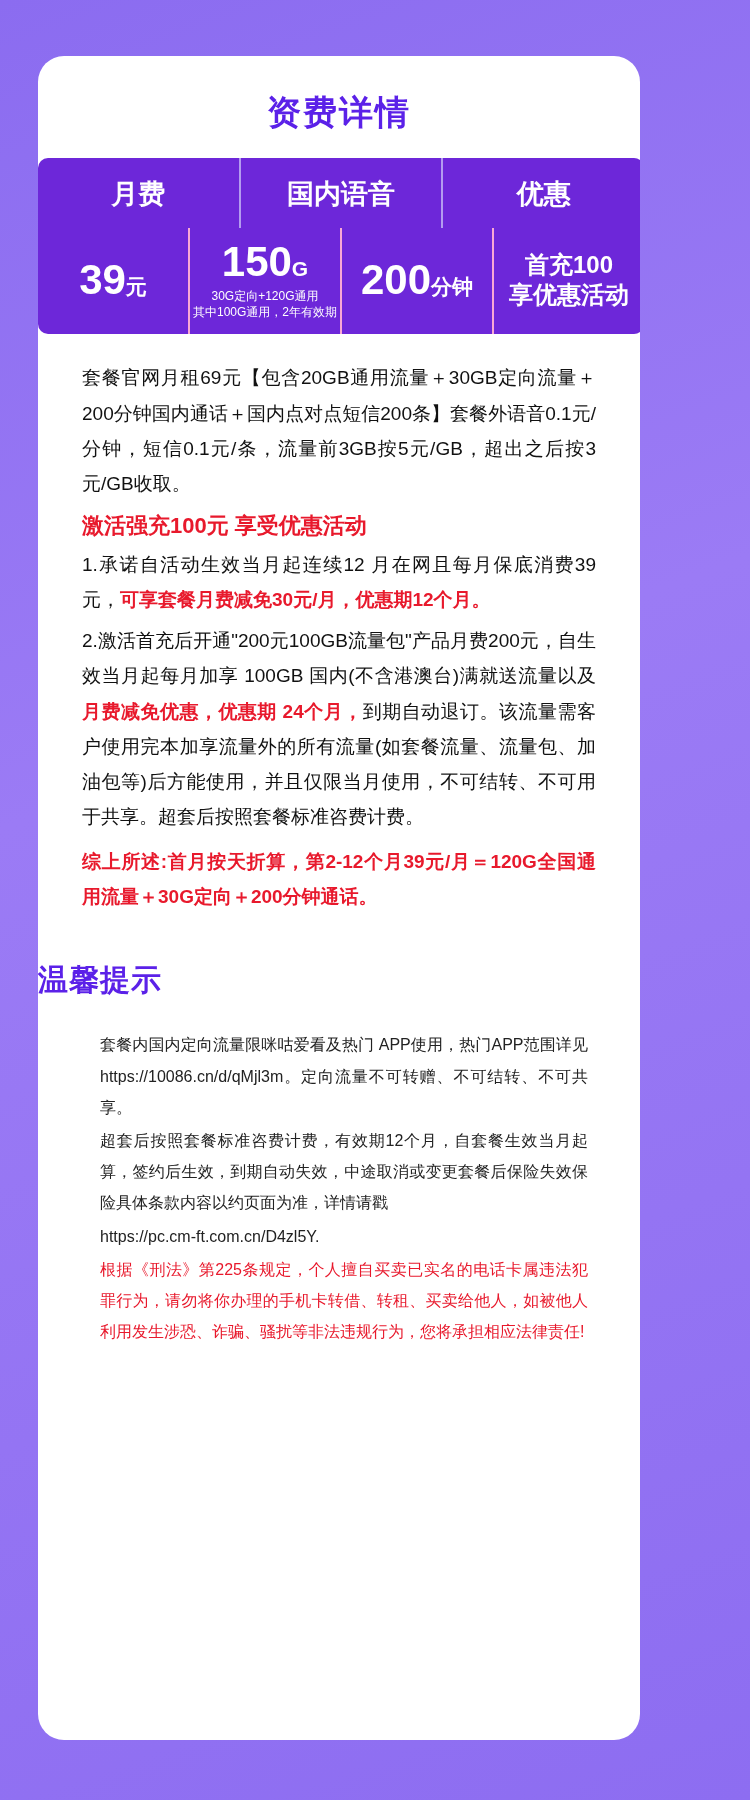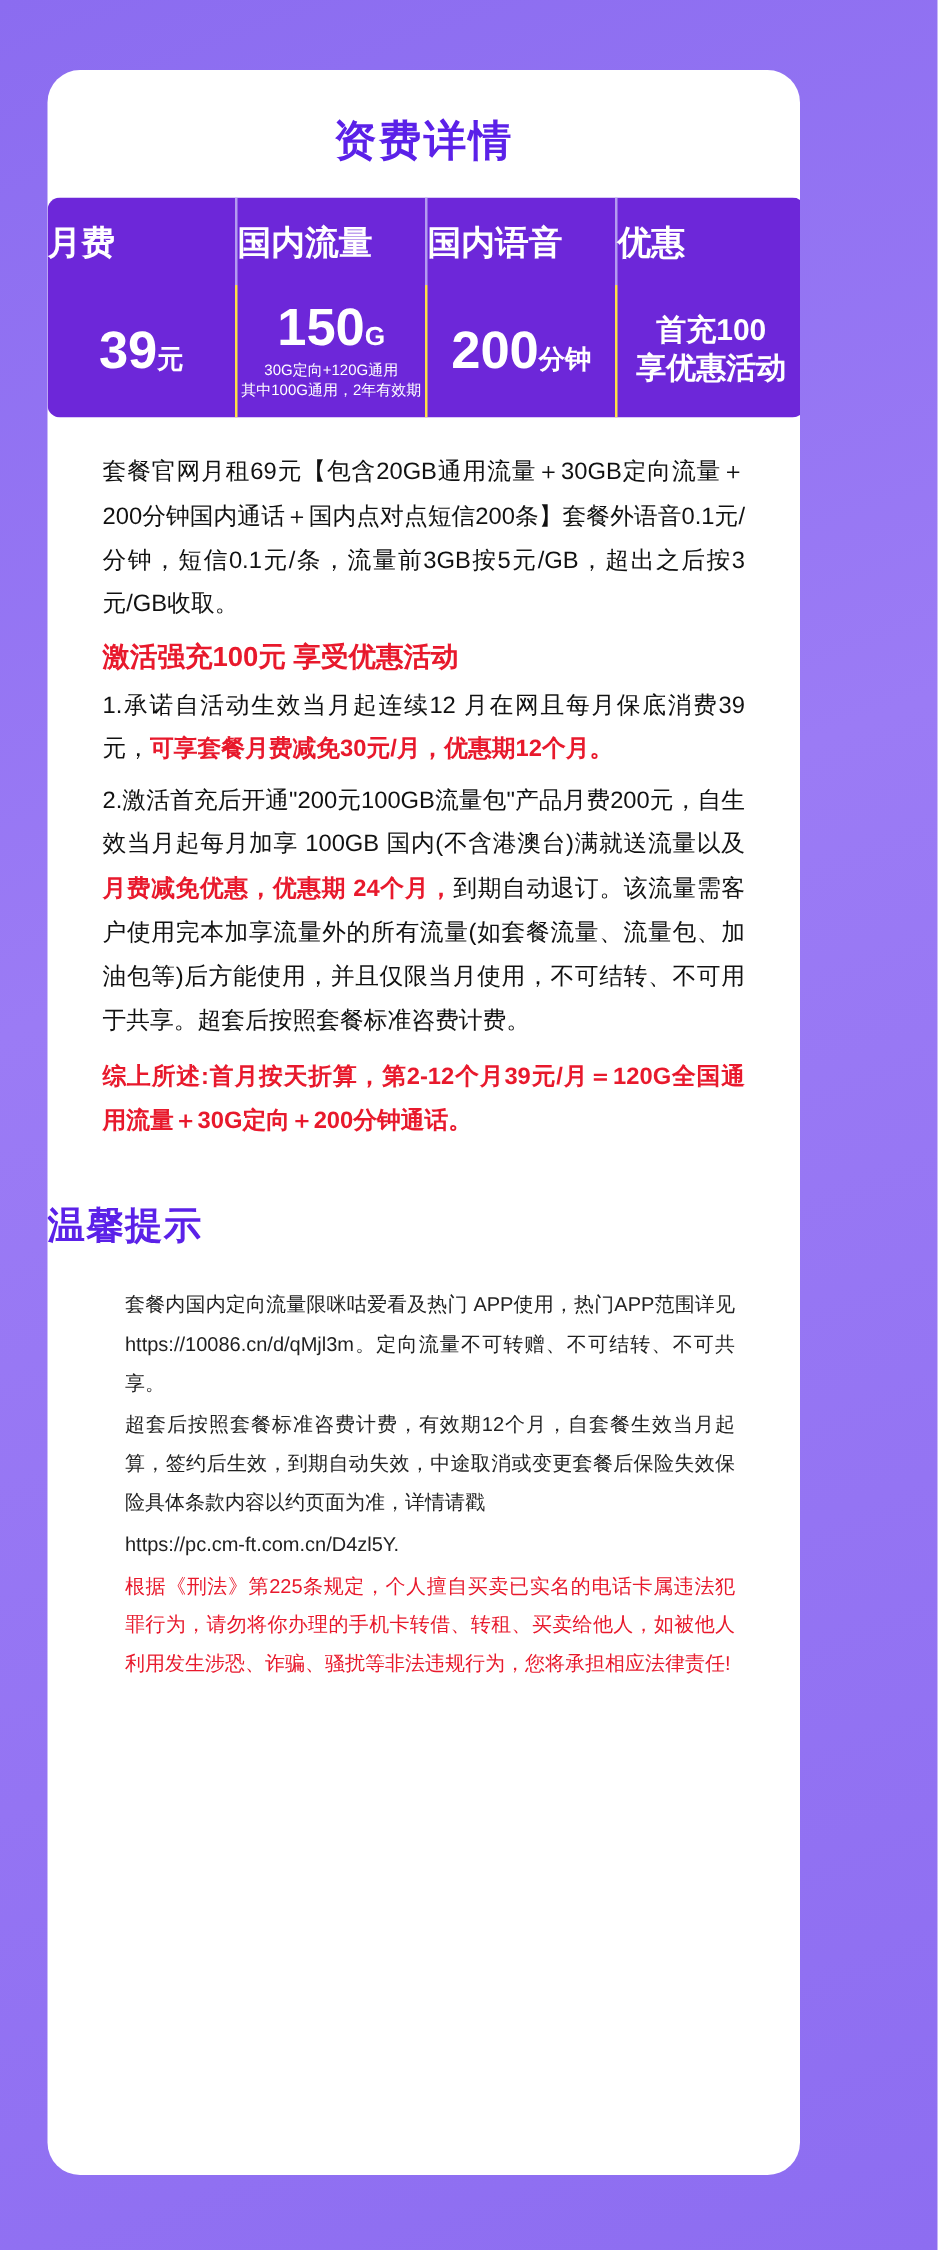--- a/index.html
+++ b/index.html
@@ -57,33 +57,34 @@
   .rate-head {
     display: flex;
     background: #6d27d9;
   }
   .rate-body {
     display: flex;
     background: #6d27d9;
   }
   .rate-head .cell {
     flex: 1;
+    text-align: center;
     color: #fff;
     font-size: 27px;
     font-weight: bold;
     padding: 18px 0 16px 0;
     border-right: 2px solid #b39bf0;
   }
   .rate-head .cell:last-child { border-right: none; }
   .rate-body .cell {
     flex: 1;
     text-align: center;
     color: #fff;
     padding: 12px 2px 14px 2px;
-    border-right: 2px solid #fde047;
+    border-right: 2px solid #f9a8d4;
     display: flex;
     flex-direction: column;
     justify-content: center;
     min-height: 96px;
     box-sizing: border-box;
   }
   .rate-body .cell:last-child { border-right: none; }
   .big {
     font-size: 42px;
     font-weight: bold;
@@ -165,21 +166,20 @@
   <div class="card">
 
     <div class="title-wrap">
       <span class="title">资费详情</span>
       
     </div>
 
     <div class="rate-table">
       <div class="rate-head">
         <div class="cell">月费</div>
-        <div class="cell">国内流量</div>
         <div class="cell">国内语音</div>
         <div class="cell">优惠</div>
       </div>
       <div class="rate-body">
         <div class="cell">
           <div class="big">
             <span>39</span><span class="unit">元</span>
           </div>
         </div>
         <div class="cell">

